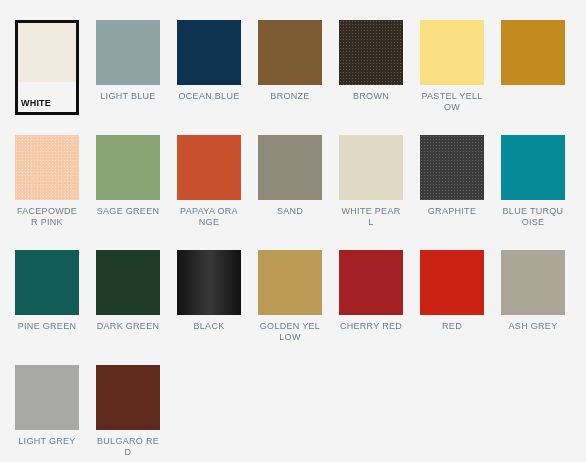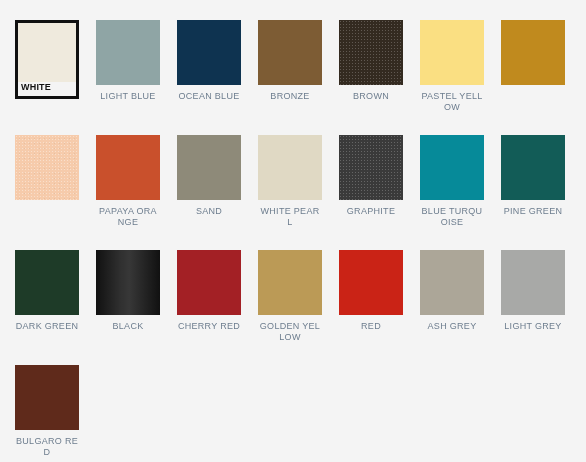--- a/index.html
+++ b/index.html
@@ -72,21 +72,21 @@
     padding-bottom: 3px;
   }
   .swatch-cell.is-selected .swatch-chip {
     width: 58px;
     height: 59px;
   }
   .swatch-cell.is-selected .swatch-label {
     width: 36px;
     color: #111111;
     font-weight: bold;
-    margin-top: 0;
+    margin-top: 16px;
     letter-spacing: 0.2px;
   }
 
   
   .finish-noise::after {
     content: "";
     position: absolute;
     inset: 0;
     opacity: 0.55;
     background-image:
@@ -158,20 +158,27 @@
       </div>
     </div>
     <div class="swatch-cell">
       <div class="swatch-inner">
         <div class="swatch-chip" style="background-color: rgb(192, 138, 30);"></div>
       </div>
     </div>
     <div class="swatch-cell">
       <div class="swatch-inner">
         <div class="swatch-chip finish-speckle" style="background-color: rgb(246, 203, 171);"></div>
+        <span class="swatch-label">FACEPOWDER PINK</span>
+      </div>
+    </div>
+    <div class="swatch-cell">
+      <div class="swatch-inner">
+        <div class="swatch-chip" style="background-color: rgb(136, 164, 117);"></div>
+        <span class="swatch-label">SAGE GREEN</span>
       </div>
     </div>
     <div class="swatch-cell">
       <div class="swatch-inner">
         <div class="swatch-chip" style="background-color: rgb(201, 80, 44);"></div>
         <span class="swatch-label">PAPAYA ORANGE</span>
       </div>
     </div>
     <div class="swatch-cell">
       <div class="swatch-inner">
@@ -210,32 +217,32 @@
       </div>
     </div>
     <div class="swatch-cell">
       <div class="swatch-inner">
         <div class="swatch-chip finish-sheen" style="background-color: rgb(17, 17, 17);"></div>
         <span class="swatch-label">BLACK</span>
       </div>
     </div>
     <div class="swatch-cell">
       <div class="swatch-inner">
+        <div class="swatch-chip" style="background-color: rgb(187, 154, 86);"></div>
+        <span class="swatch-label">GOLDEN YELLOW</span>
+      </div>
+    </div>
+    <div class="swatch-cell">
+      <div class="swatch-inner">
         <div class="swatch-chip" style="background-color: rgb(163, 32, 37);"></div>
         <span class="swatch-label">CHERRY RED</span>
       </div>
     </div>
     <div class="swatch-cell">
       <div class="swatch-inner">
-        <div class="swatch-chip" style="background-color: rgb(187, 154, 86);"></div>
-        <span class="swatch-label">GOLDEN YELLOW</span>
-      </div>
-    </div>
-    <div class="swatch-cell">
-      <div class="swatch-inner">
         <div class="swatch-chip" style="background-color: rgb(202, 35, 22);"></div>
         <span class="swatch-label">RED</span>
       </div>
     </div>
     <div class="swatch-cell">
       <div class="swatch-inner">
         <div class="swatch-chip" style="background-color: rgb(172, 166, 152);"></div>
         <span class="swatch-label">ASH GREY</span>
       </div>
     </div>

